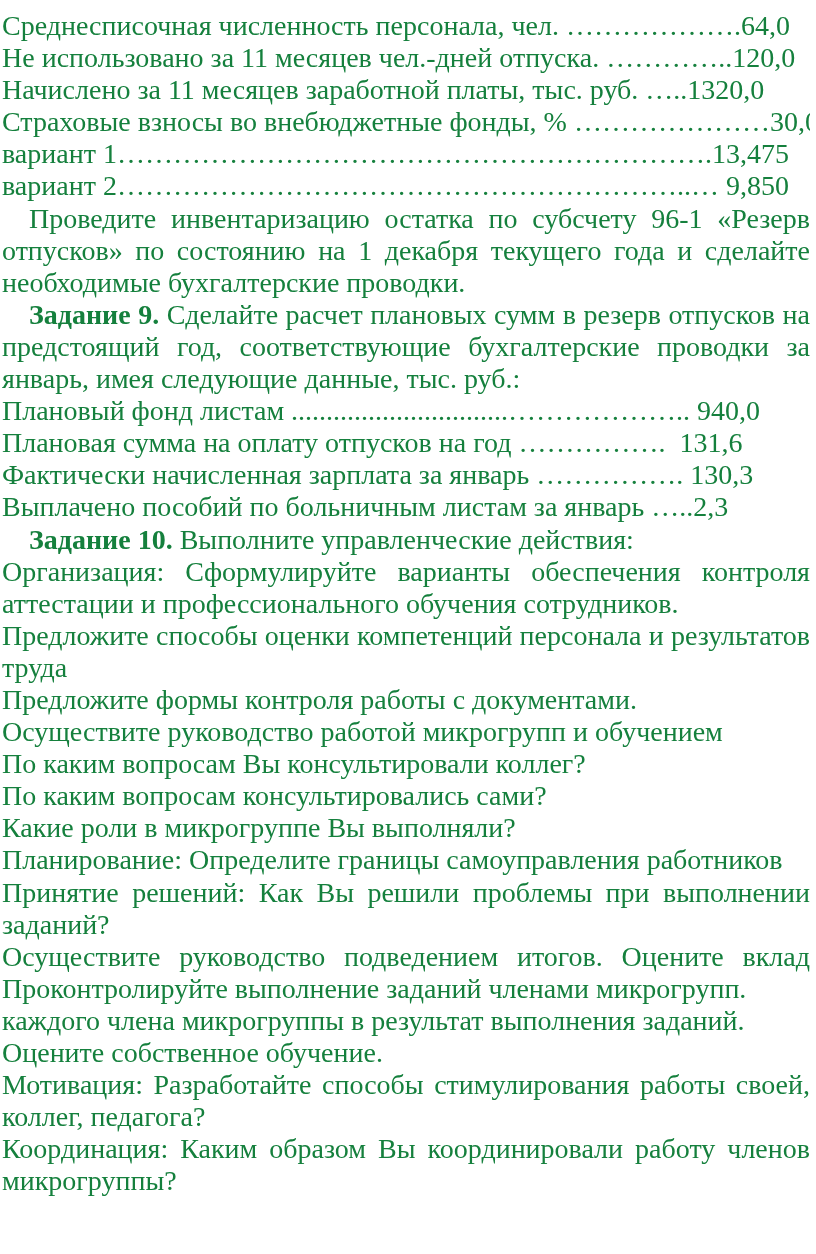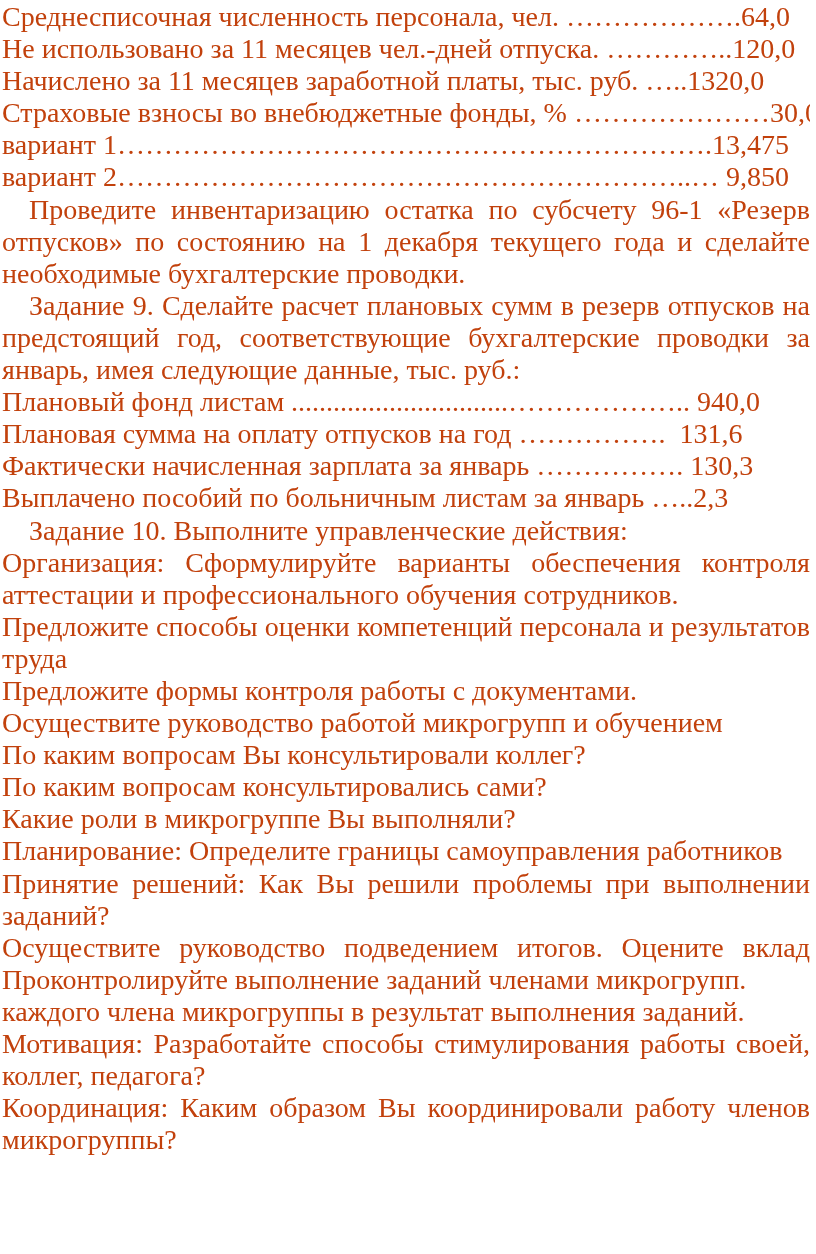--- a/index.html
+++ b/index.html
@@ -1,27 +1,27 @@
 <!DOCTYPE html>
 <html lang="ru"><head>
 <meta charset="utf-8">
 <style>
   html,body{margin:0;padding:0}
   body{width:816px;height:1254px;background:#ffffff;overflow:hidden}
   .doc{
     box-sizing:border-box;width:816px;height:1254px;
-    padding:1px 6px 0 2px;
+    padding:10px 6px 0 2px;
     font-family:"Liberation Serif","DejaVu Serif",serif;
-    font-size:28px;line-height:32.1px;color:#c2410c;
+    font-size:28px;line-height:32.1px;color:#15803d;
   }
   .line{height:32.1px;overflow:hidden}
   .j{text-align:justify;text-align-last:justify}
   .ind{text-indent:27px}
   .ld{white-space:pre}
-  .b{font-weight:400}
+  .b{font-weight:700}
   .i{}
 </style>
 </head>
 <body>
 
 <div class="doc">
 
   <div class="line ld"><span>Среднесписочная численность персонала, чел. </span><span>……………….</span><span>64,0</span></div>
 
   <div class="line ld"><span>Не использовано за 11 месяцев чел.-дней отпуска. </span><span>…………..</span><span>120,0</span></div>
@@ -66,20 +66,21 @@
 
   <div class="line"><span class="i">Планирование</span><span>: Определите границы самоуправления работников</span></div>
 
   <div class="line j"><span class="i">Принятие решений</span><span>: Как Вы решили проблемы при выполнении</span></div>
   <div class="line">заданий?</div>
 
   <div class="line j">Осуществите руководство подведением итогов. Оцените вклад</div>
 
   <div class="line">Проконтролируйте выполнение заданий членами микрогрупп.</div>
   <div class="line">каждого члена микрогруппы в результат выполнения заданий.</div>
+  <div class="line">Оцените собственное обучение.</div>
 
   <div class="line j"><span class="i">Мотивация:</span><span> Разработайте способы стимулирования работы своей,</span></div>
   <div class="line">коллег, педагога?</div>
 
   <div class="line j"><span class="i">Координация:</span><span> Каким образом Вы координировали работу членов</span></div>
   <div class="line">микрогруппы?</div>
 
 </div>
 
 </body></html>

